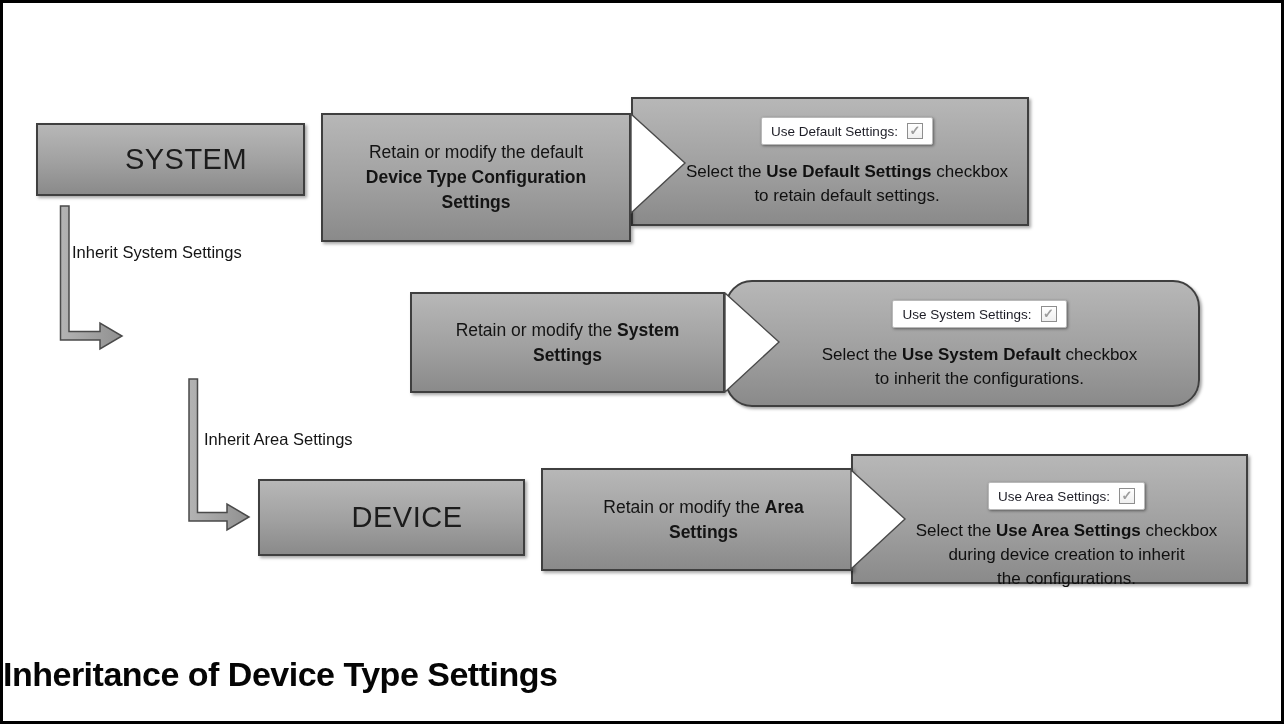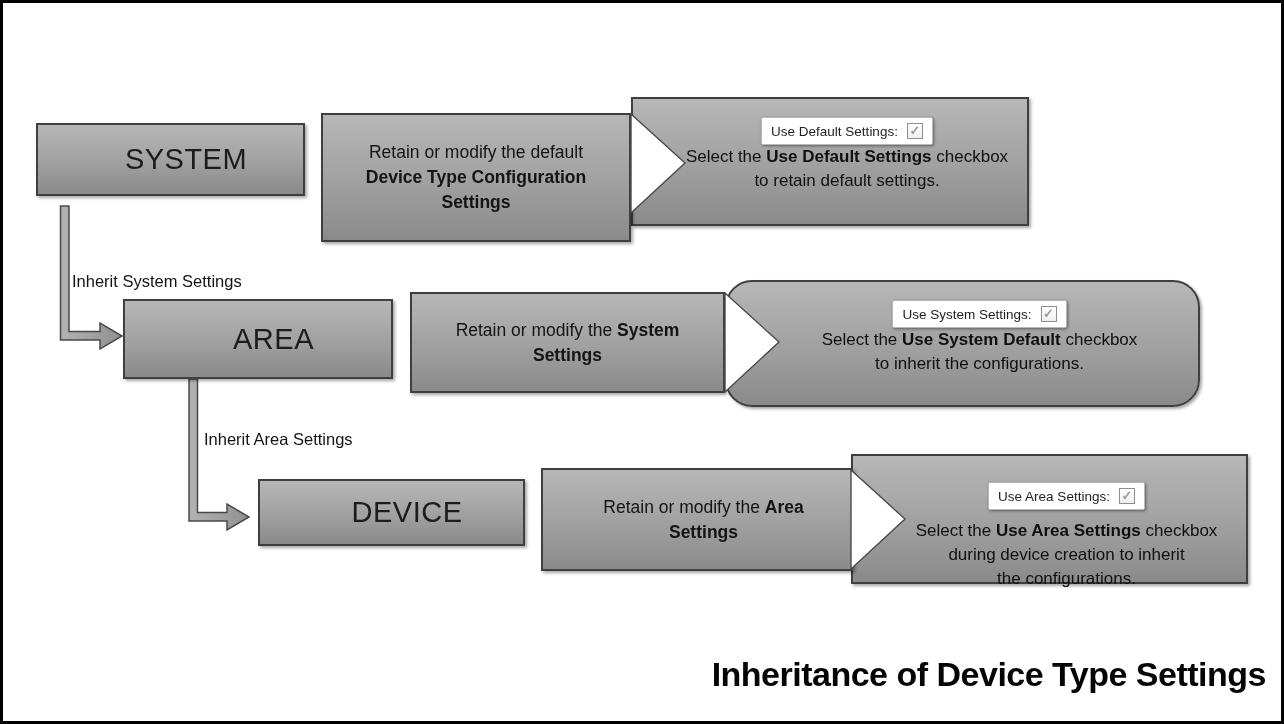--- a/index.html
+++ b/index.html
@@ -19,51 +19,51 @@
   .action { display:flex; align-items:center; justify-content:center;
             text-align:center; z-index:3; }
   .action-text { font-size:17.5px; line-height:25px; white-space:pre-line; padding:0 8px; }
   .callout { z-index:1; display:flex; flex-direction:column; align-items:center;
              padding:18px 10px 6px 44px; }
   .cap { font-size:17px; line-height:24px; text-align:center; white-space:pre-line; color:#101010; }
   .tri { position:absolute; z-index:4; }
   .cb-panel {
     background:#ffffff; border:1px solid #b9b9b9; border-radius:2px;
     box-shadow:1px 1px 3px rgba(0,0,0,0.45);
-    display:flex; align-items:center; gap:9px; padding:5px 9px; 
+    display:flex; align-items:center; gap:9px; padding:5px 9px; margin-bottom:15px;
   }
   .cb-label { font-size:13.5px; color:#1d1d26; white-space:nowrap; }
   .cb-box {
     width:16px; height:16px; box-sizing:border-box; border:1px solid #8e8e8e;
     background:linear-gradient(180deg,#ffffff,#efefef);
     display:flex; align-items:center; justify-content:center;
     color:#9d9d9d; font-size:13px; font-weight:bold; line-height:14px;
   }
   .r3-callout .cb-panel { margin-bottom:9px;margin-top:8px; }
   
   .r1-level   { left:33px;  top:120px; width:269px; height:73px;  }
   .r1-action  { left:318px; top:110px; width:310px; height:129px; }
   .r1-callout { left:628px; top:94px;  width:398px; height:129px; }
   .r1-tri     { left:627px; top:110px; }
   
   .r2-level   { left:120px; top:296px; width:270px; height:80px;  }
   .r2-action  { left:407px; top:289px; width:315px; height:101px; }
   .r2-callout { left:722px; top:277px; width:475px; height:127px;border-radius:27px; }
   .r2-tri     { left:721px; top:289px; }
   
-  .r3-level   { left:255px; top:476px; width:267px; height:67px;  }
+  .r3-level   { left:255px; top:476px; width:267px; height:77px;  }
   .r3-action  { left:538px; top:465px; width:312px; height:103px;padding-left:13px; }
   .r3-callout { left:848px; top:451px; width:397px; height:130px; }
   .r3-tri     { left:847px; top:466px; }
   .connector-svg { position:absolute; left:0; top:0; z-index:1; pointer-events:none; }
   .conn-label { position:absolute; font-size:16.5px; color:#141414; white-space:nowrap; z-index:2; }
-  .c1-label { left:69px;  top:240px;margin-top:29px; }
+  .c1-label { left:69px;  top:240px; }
   .c2-label { left:201px; top:427px; }
   .title {
-    position:absolute; left:0; right:15px; top:652px; text-align:right;
+    position:absolute; left:0; right:15px; top:652px; text-align:left;
     font-size:34px; font-weight:bold; letter-spacing:-0.5px; color:#050505;
   }
   b { font-weight:bold; }
 </style>
 </head>
 <body>
 
 <div class="canvas">
 
   <svg class="connector-svg" width="1284" height="724" viewBox="0 0 1284 724">
@@ -111,23 +111,20 @@
     <div class="cap"><span>Select the </span><b>Use System Default</b><span> checkbox
 to inherit the configurations.</span></div>
   </div>
   <div class="gbox action r2-action">
     <div class="action-text"><span>Retain or modify the </span><b>System
 Settings</b></div>
   </div>
   <svg class="tri r2-tri" width="58" height="101" viewBox="0 0 58 101">
     <polygon points="1,1 55,50 1,100" fill="#ffffff" stroke="#4a4a4a" stroke-width="1.4"></polygon>
   </svg>
-  <div class="gbox level r2-level">
-    <span>AREA</span>
-  </div>
 
   <div class="gbox callout r3-callout">
     <div class="cb-panel">
       <span class="cb-label">Use Area Settings:</span>
       <span class="cb-box">
           <span class="cb-check">✓</span>
         </span>
     </div>
     <div class="cap"><span>Select the </span><b>Use Area Settings</b><span> checkbox
 during device creation to inherit

